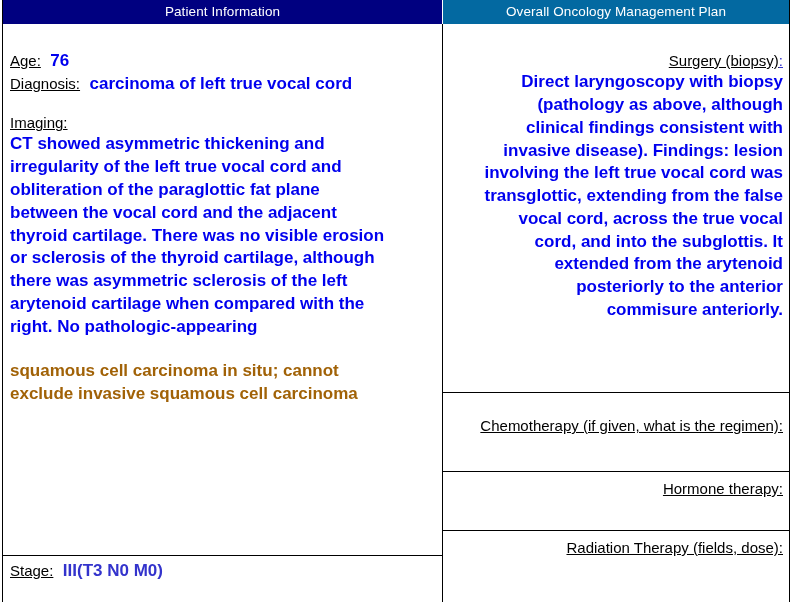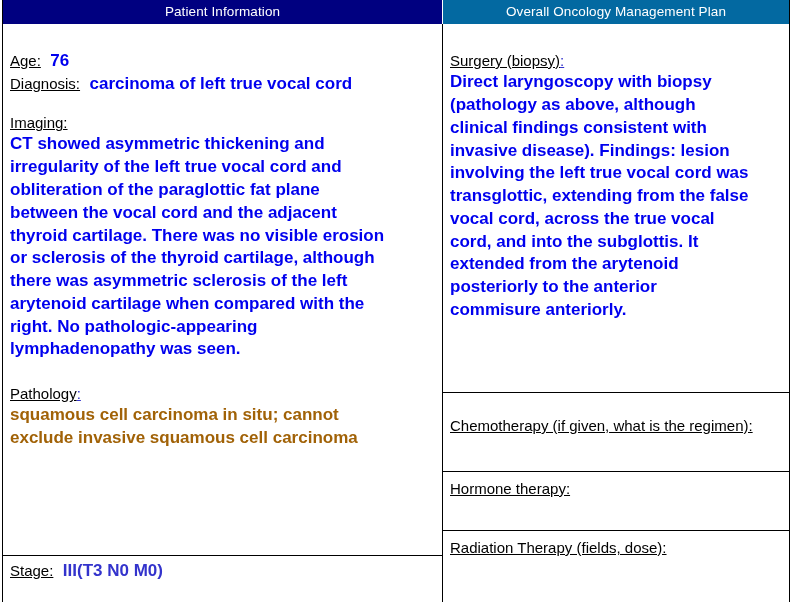--- a/index.html
+++ b/index.html
@@ -70,20 +70,21 @@
     display: flex;
     flex-direction: column;
     box-sizing: border-box;
   }
   .col-right {
     flex: 1 1 auto;
     display: flex;
     flex-direction: column;
     border-left: 1.5px solid #000000;
     box-sizing: border-box;
+    text-align: right;
   }
   .cell {
     box-sizing: border-box;
     padding: 4px 6px 4px 7px;
     overflow: hidden;
     margin-top: 20px;
   }
   .bt { border-top: 1.5px solid #000000; }
 
   
@@ -185,26 +186,24 @@
           <p class="para">
             <span class="line">CT showed asymmetric thickening and</span>
             <span class="line">irregularity of the left true vocal cord and</span>
             <span class="line">obliteration of the paraglottic fat plane</span>
             <span class="line">between the vocal cord and the adjacent</span>
             <span class="line">thyroid cartilage. There was no visible erosion</span>
             <span class="line">or sclerosis of the thyroid cartilage, although</span>
             <span class="line">there was asymmetric sclerosis of the left</span>
             <span class="line">arytenoid cartilage when compared with the</span>
             <span class="line">right. No pathologic-appearing</span>
-            <span class="line">lymphadenopathy was seen.</span>
           </p>
 
           <div class="spacer-lg"></div>
 
-          <span class="row-inline"><span class="label">Pathology</span><span class="label-plain colon-blue">:</span></span>
           <p class="para-purple">
             <span class="line">squamous cell carcinoma in situ; cannot</span>
             <span class="line">exclude invasive squamous cell carcinoma</span>
           </p>
 
         </div>
 
         <div class="cell cell-stage bt">
           <span class="row-inline"><span class="label">Stage:</span><span class="val-purple">&nbsp;&nbsp;</span><span class="val-purple">III(T3 N0 M0)</span></span>
         </div>

